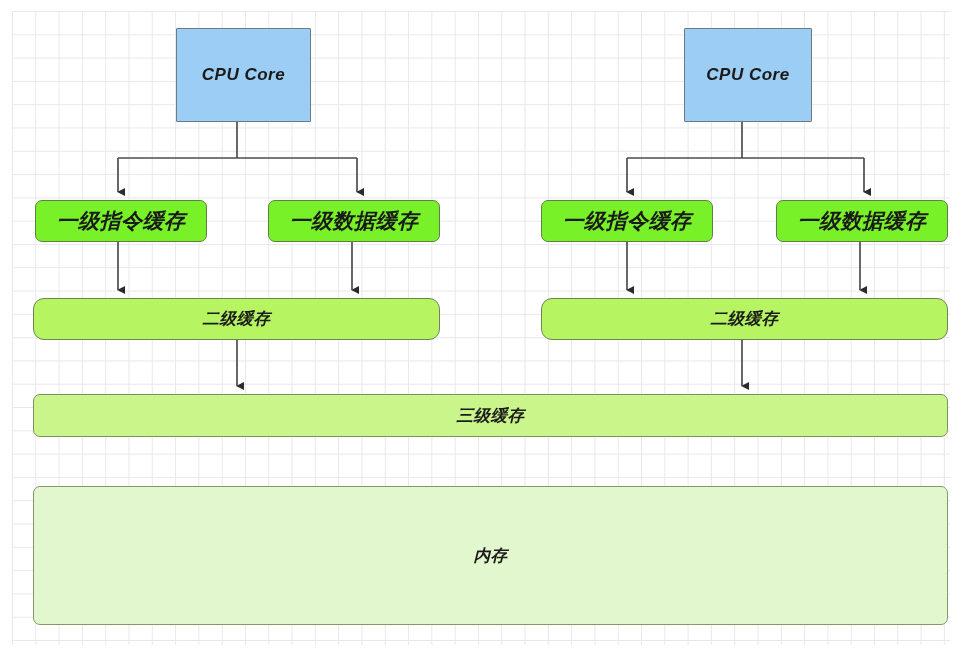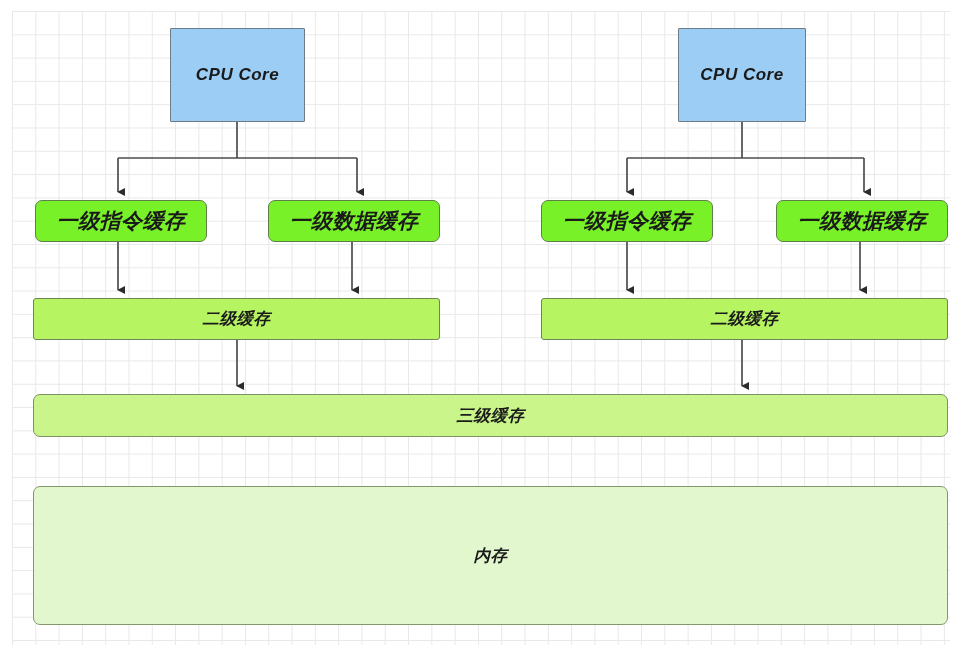--- a/index.html
+++ b/index.html
@@ -41,31 +41,32 @@
     font-weight: bold;
     color: #1a1a1a;
     text-align: center;
     letter-spacing: 0.5px;
   }
   .cpu-core {
     background: #9BCDF5;
     border: 1.6px solid #6c7b86;
     border-radius: 1px;
     font-size: 17px;
+    margin-left: 6px;
   }
   .l1-cache {
     background: #78F128;
     border: 1.6px solid #5f7f49;
     border-radius: 7px;
     font-size: 21px;
   }
   .l2-cache {
     background: #B6F561;
     border: 1.6px solid #6f8456;
-    border-radius: 3px;
+    border-radius: 11px;
     font-size: 16.5px;
   }
   .l3-cache {
     background: #C9F58A;
     border: 1.6px solid #7e9161;
     border-radius: 7px;
     font-size: 16.5px;
   }
   .memory {
     background: #E2F7CE;

